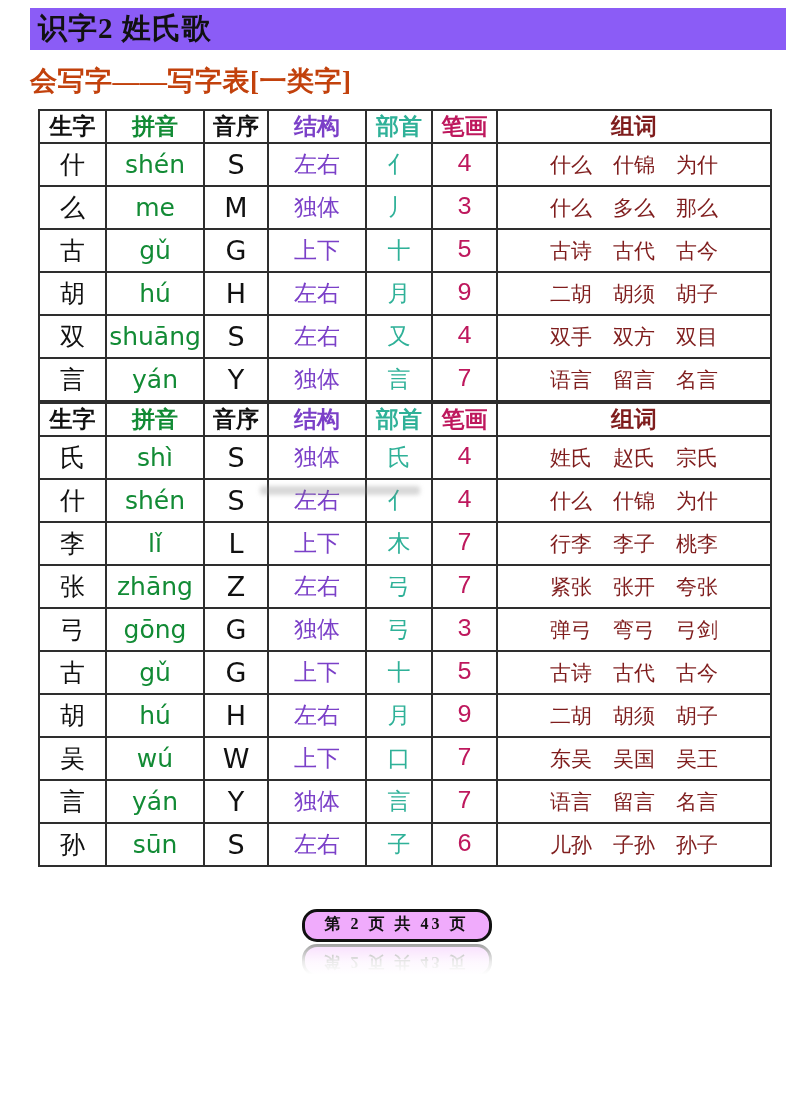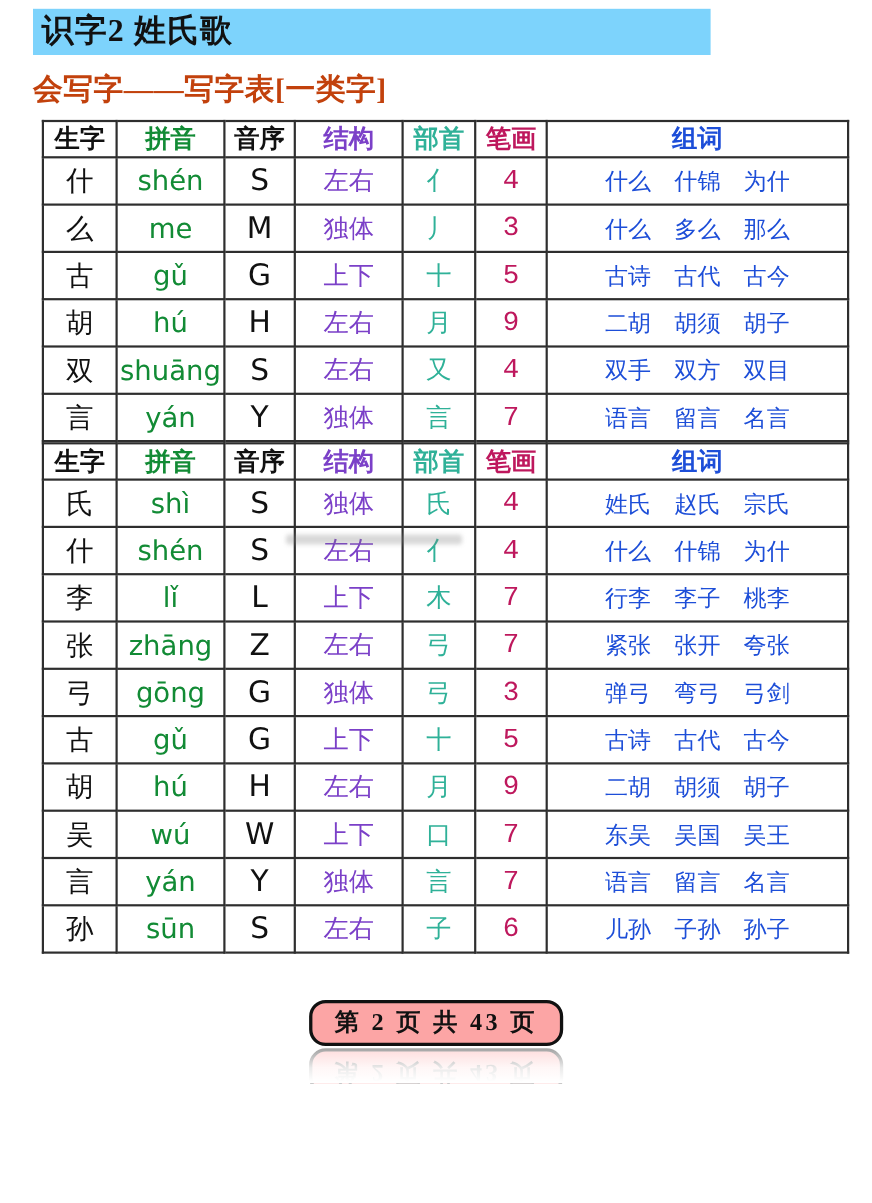--- a/index.html
+++ b/index.html
@@ -7,23 +7,23 @@
   body {
     width: 793px; height: 1094px;
     font-family: "Liberation Serif", "DejaVu Serif", serif;
     overflow: hidden;
     position: relative;
   }
 
   
   .banner {
     margin: 8px 31px 0 30px;
-    width: 616px; height: 42px;
-    background: #7dd3fc;
-    display: flex; align-items: flex-start;
+    width: 756px; height: 42px;
+    background: #8b5cf6;
+    display: flex; align-items: center;
     padding-left: 8px;
   }
   .banner h1 {
     font-size: 29px; font-weight: bold; color: #111;
     letter-spacing: 1px;
   }
 
   
   h2.section-heading {
     margin: 13px 0 10px 30px;
@@ -55,21 +55,21 @@
   }
   thead th { height: 32px; font-size: 23px; font-weight: bold; }
 
   
   .c-hanzi     { color: #111; }
   .c-pinyin    { color: #128b35; font-family: "DejaVu Sans", "Liberation Sans", sans-serif; }
   .c-initial   { color: #111;    font-family: "DejaVu Sans", "Liberation Sans", sans-serif; border-radius: 14px; }
   .c-structure { color: #7b40c8; }
   .c-radical   { color: #2fb198; }
   .c-strokes   { color: #be185d; font-family: Liberation Mono, monospace; }
-  .c-words     { color: #1d4ed8; }
+  .c-words     { color: #7f1d1d; }
 
   td.c-hanzi     { font-size: 25px; }
   td.c-pinyin    { font-size: 25px; }
   td.c-initial   { font-size: 27px; }
   td.c-structure { font-size: 23px; }
   td.c-radical   { font-size: 23px; }
   td.c-strokes   { font-size: 25px; }
   td.c-words     { font-size: 21px; }
 
   
@@ -79,25 +79,25 @@
     background: rgba(125,125,125,0.30);
     filter: blur(2px);
     border-radius: 3px;
     pointer-events: none;
   }
 
   
   .footer { margin-top: 42px; text-align: center; }
   .pill {
     display: inline-block;
-    background: #fca5a5;
+    background: #f0abfc;
     border: 3px solid #111;
     border-radius: 15px;
     padding: 2px 20px 4px 20px;
-    font-size: 22px; font-weight: bold; color: #111;
+    font-size: 16px; font-weight: bold; color: #111;
     letter-spacing: 3px;
     font-family: "Liberation Serif", "DejaVu Serif", serif;
   }
   .reflection-wrap {
     position: relative;
     width: 793px; height: 32px;
     margin-top: 2px;
     overflow: hidden;
     text-align: center;
   }

